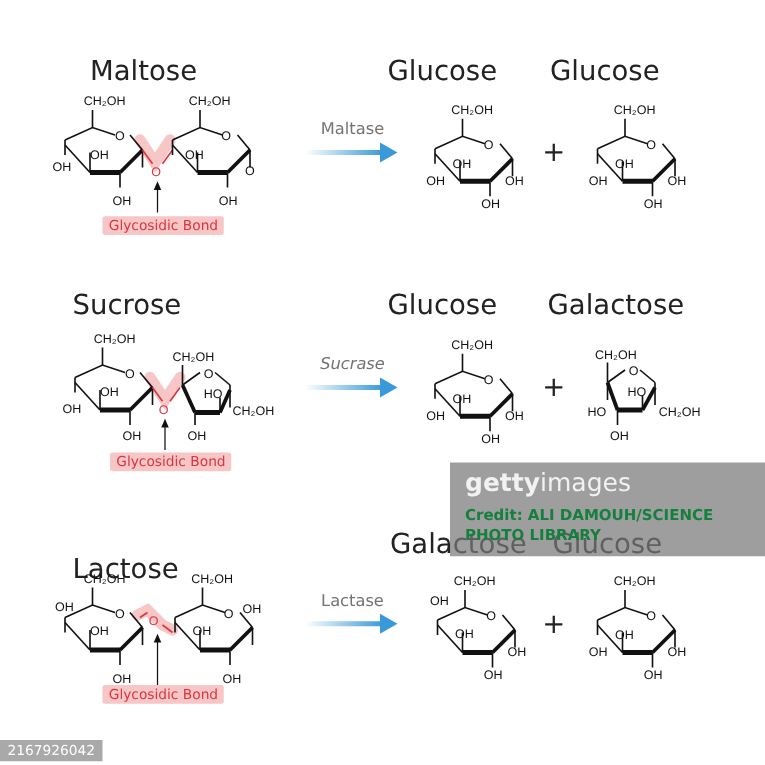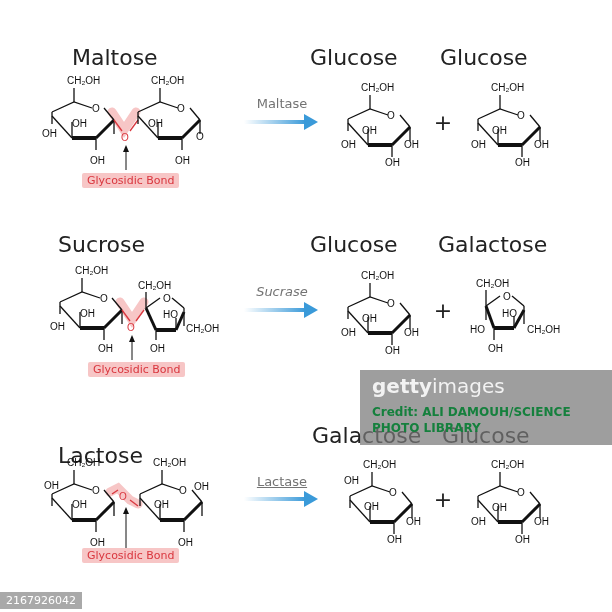--- a/index.html
+++ b/index.html
@@ -27,21 +27,21 @@
 <div class="title" style="left:58px;top:232px;">Sucrose</div>
 <div class="title" style="left:310px;top:232px;">Glucose</div>
 <div class="title" style="left:438px;top:232px;">Galactose</div>
 
 <div class="title" style="left:58px;top:423px;margin-top:20px;">Lactose</div>
 <div class="title" style="left:312px;top:423px;">Galactose</div>
 <div class="title" style="left:442px;top:423px;">Glucose</div>
 
 <div class="enzyme" style="left:237px;top:96px;">Maltase</div>
 <div class="enzyme" style="left:237px;top:284px;font-style:italic;">Sucrase</div>
-<div class="enzyme" style="left:237px;top:474px;text-decoration:underline;">Lactase</div>
+<div class="enzyme" style="left:237px;top:474px;">Lactase</div>
 
 <div class="plus" style="left:433px;top:110px;">+</div>
 <div class="plus" style="left:433px;top:298px;">+</div>
 <div class="plus" style="left:433px;top:487px;">+</div>
 
 <div class="bond-label" style="left:82px;top:173px;">Glycosidic Bond</div>
 <div class="bond-label" style="left:88px;top:362px;">Glycosidic Bond</div>
 <div class="bond-label" style="left:82px;top:548px;">Glycosidic Bond</div>
 
 <svg width="612" height="612" viewBox="0 0 612 612">

